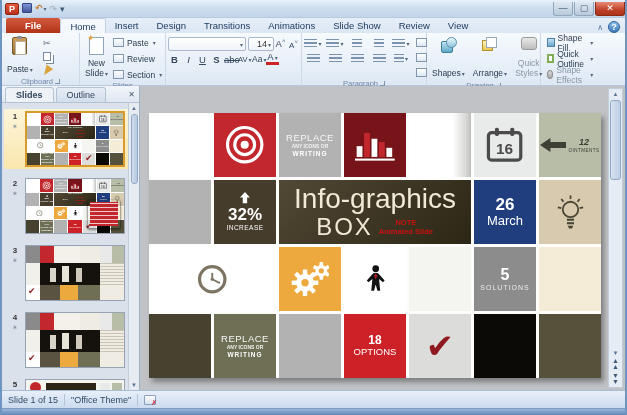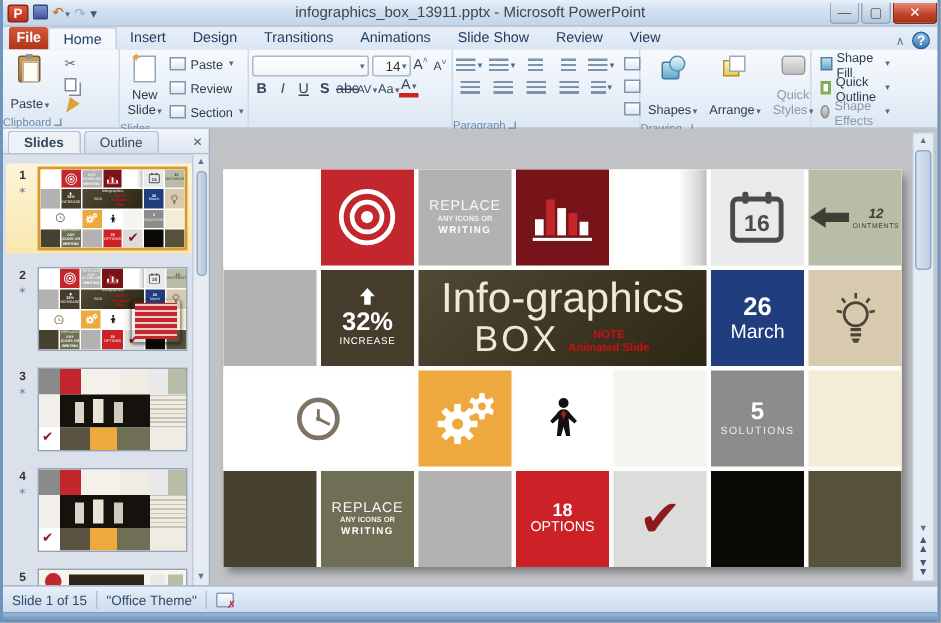--- a/index.html
+++ b/index.html
@@ -18,31 +18,31 @@
   .undo{color:#c47b2c;font-weight:bold;}
   .redo{color:#aab6c2;font-weight:bold;}
   .title-text{position:absolute;left:0;right:0;text-align:center;font-size:10px;color:#41464d;pointer-events:none;}
   .winbtns{margin-left:auto;display:flex;z-index:2;}
   .wbtn{width:20px;height:14px;display:flex;align-items:center;justify-content:center;font-size:9px;color:#fff;
     background:linear-gradient(#dfe9f2,#b8c9da);border:1px solid #93a7bc;border-top:0;color:#44586e;border-radius:0 0 3px 3px;margin-left:1px;}
   .wbtn.close{width:30px;background:linear-gradient(#e88b71,#c0402a 60%,#a93317);color:#fff;border-color:#8c2a12;font-weight:bold;}
   
   .tabrow{position:absolute;left:0;top:18px;right:0;height:15px;background:linear-gradient(#e7eef8,#dbe6f3);display:flex;align-items:flex-end;}
   .rtab{padding:1px 9px 1px;font-size:9.5px;color:#1f3d60;height:15px;display:flex;align-items:center;}
-  .rtab.file{background:linear-gradient(#d4593c,#b03318);color:#fff;border-radius:2px 2px 0 0;margin-left:4px;padding:1px 5px;font-weight:bold;}
+  .rtab.file{background:linear-gradient(#d4593c,#b03318);color:#fff;border-radius:2px 2px 0 0;margin-left:4px;padding:1px 19px;font-weight:bold;}
   .rtab.active{background:#f4f8fc;border:1px solid #c2cfdf;border-bottom:0;border-radius:2px 2px 0 0;}
   .tab-right{margin-left:auto;display:flex;align-items:center;gap:5px;padding-right:5px;}
   .collapse{font-size:8px;color:#5c7globe;color:#5c7a9c;}
   .helpbtn{width:12px;height:12px;border-radius:50%;background:linear-gradient(#8fc1ea,#3a7ab8);color:#fff;font-size:9px;font-weight:bold;display:flex;align-items:center;justify-content:center;border:1px solid #2b5f94;}
   
   .ribbon{position:absolute;left:0;top:33px;right:0;height:53px;background:linear-gradient(#f6fafd,#e9f0f8 55%,#dde8f4);
     border-bottom:1px solid #b9c9dd;display:flex;}
   .rgroup{height:100%;border-right:1px solid #cdd9e7;position:relative;display:flex;flex-direction:column;}
   .rg-body{flex:1;display:flex;align-items:stretch;padding:2px 2px 0 2px;gap:2px;}
-  .rg-label{height:11px;font-size:7.5px;color:#6d87a8;display:flex;align-items:center;gap:2px;}
+  .rg-label{height:11px;font-size:7.5px;color:#6d87a8;display:flex;align-items:center;justify-content:center;gap:2px;}
   .launcher{width:5px;height:5px;border-right:1px solid #7d94ad;border-bottom:1px solid #7d94ad;display:inline-block;}
   .bigbtn{display:flex;flex-direction:column;align-items:center;justify-content:space-between;padding:2px 3px;border-radius:2px;font-size:8.5px;color:#2b3c4e;}
   .bb-label{text-align:center;line-height:1.15;}
   .da{font-size:6px;color:#55677e;margin-left:1px;}
   .minicol{display:flex;flex-direction:column;justify-content:flex-start;gap:1px;padding-top:1px;}
   .sbtn{width:18px;height:13px;display:flex;align-items:center;justify-content:center;border-radius:2px;}
   .glyph{font-size:9px;color:#5a6c80;}
   .i-paste{width:15px;height:18px;background:linear-gradient(#cfa05c,#9d7336);border:1px solid #7a5a28;border-radius:2px;position:relative;}
   .i-paste::after{content:"";position:absolute;left:2px;top:3px;width:9px;height:12px;background:#fdfdf6;border:1px solid #b9b39f;}
   .i-paste::before{content:"";position:absolute;left:4px;top:-2px;width:5px;height:3px;background:#8e8e96;border-radius:1px;}
@@ -160,21 +160,20 @@
 <div class="win">
 
   <div class="titlebar">
     <div class="qat">
       <span class="app-logo">P</span>
       <span class="qbtn"><span class="i-save"></span></span>
       <span class="qbtn undo">↶<span class="da">▾</span></span>
       <span class="qbtn redo">↷</span>
       <span class="qbtn">▾</span>
     </div>
-    <div class="title-text">infographics_box_13911.pptx - Microsoft PowerPoint</div>
     <div class="winbtns">
       <span class="wbtn">—</span>
       <span class="wbtn">▢</span>
       <span class="wbtn close">✕</span>
     </div>
   </div>
 
   <div class="tabrow">
     <div id="tabs-holder" style="display:flex;align-items:flex-end;">
         <div class="rtab file">File</div>

